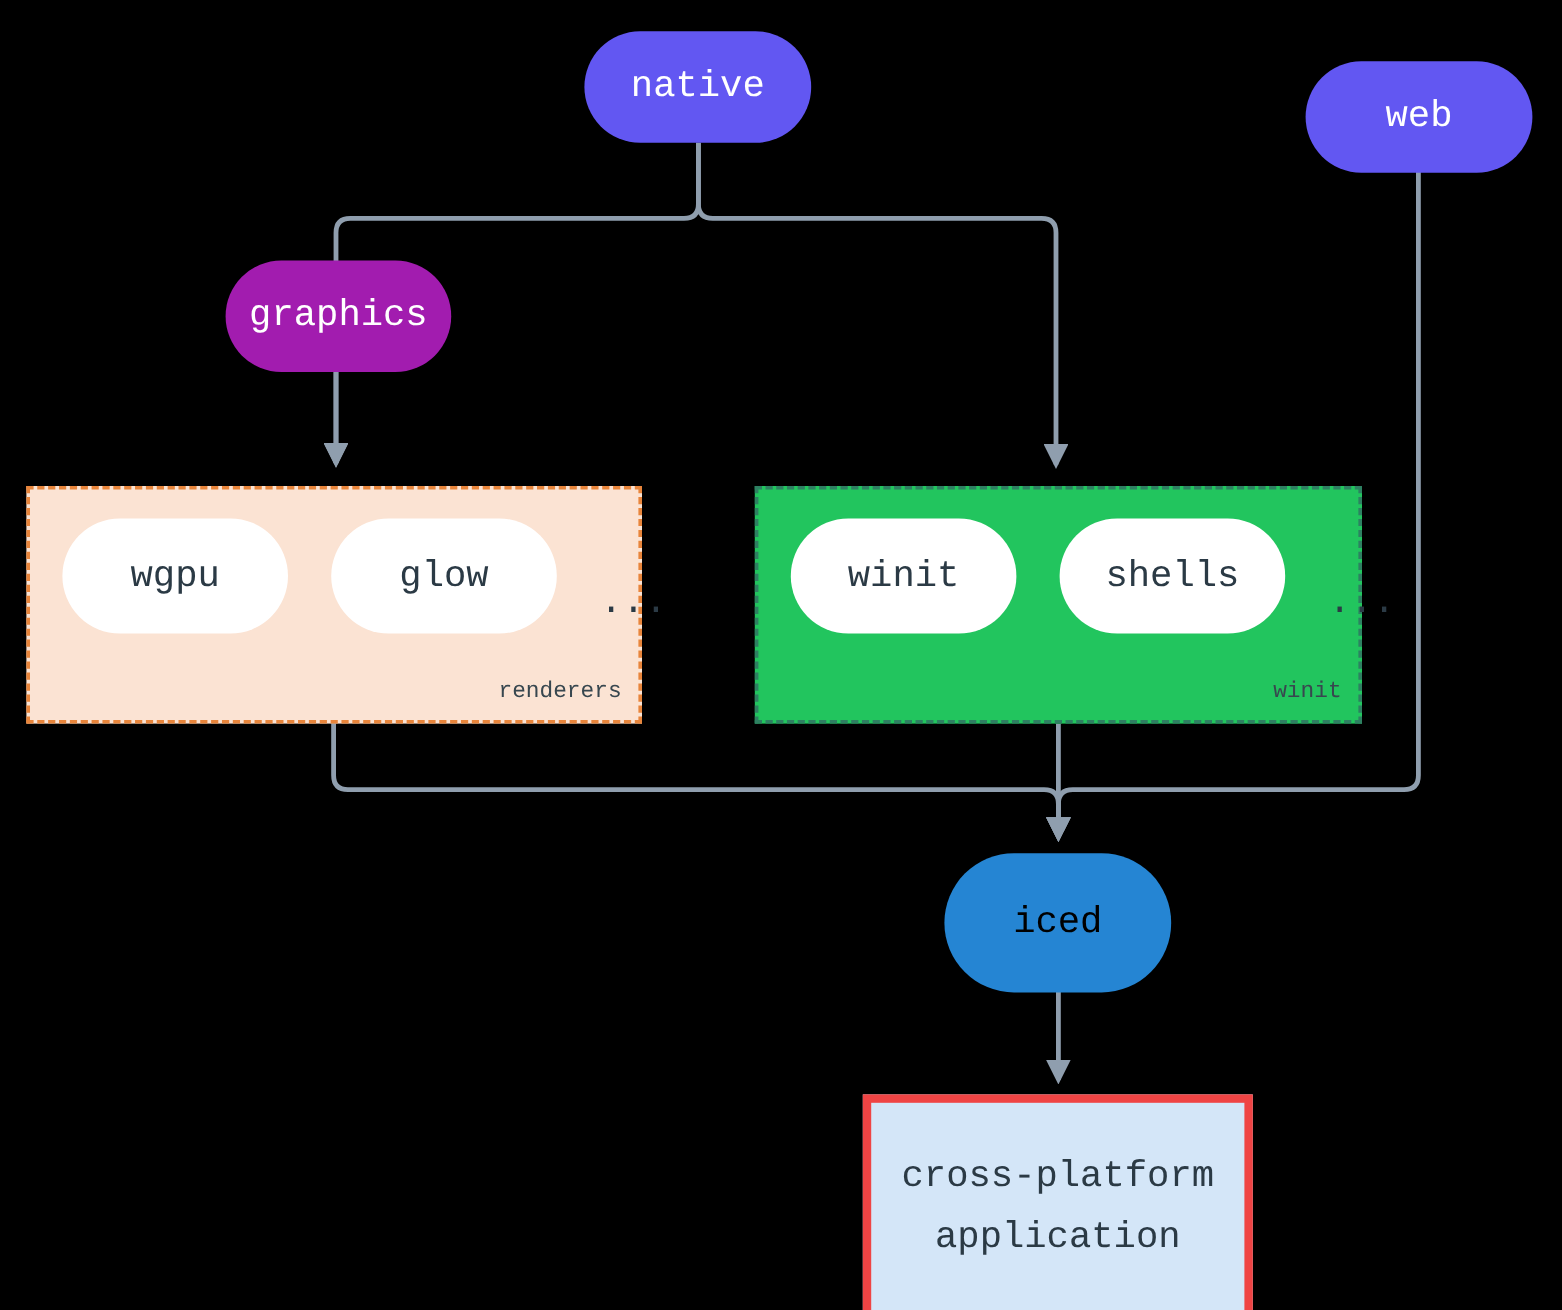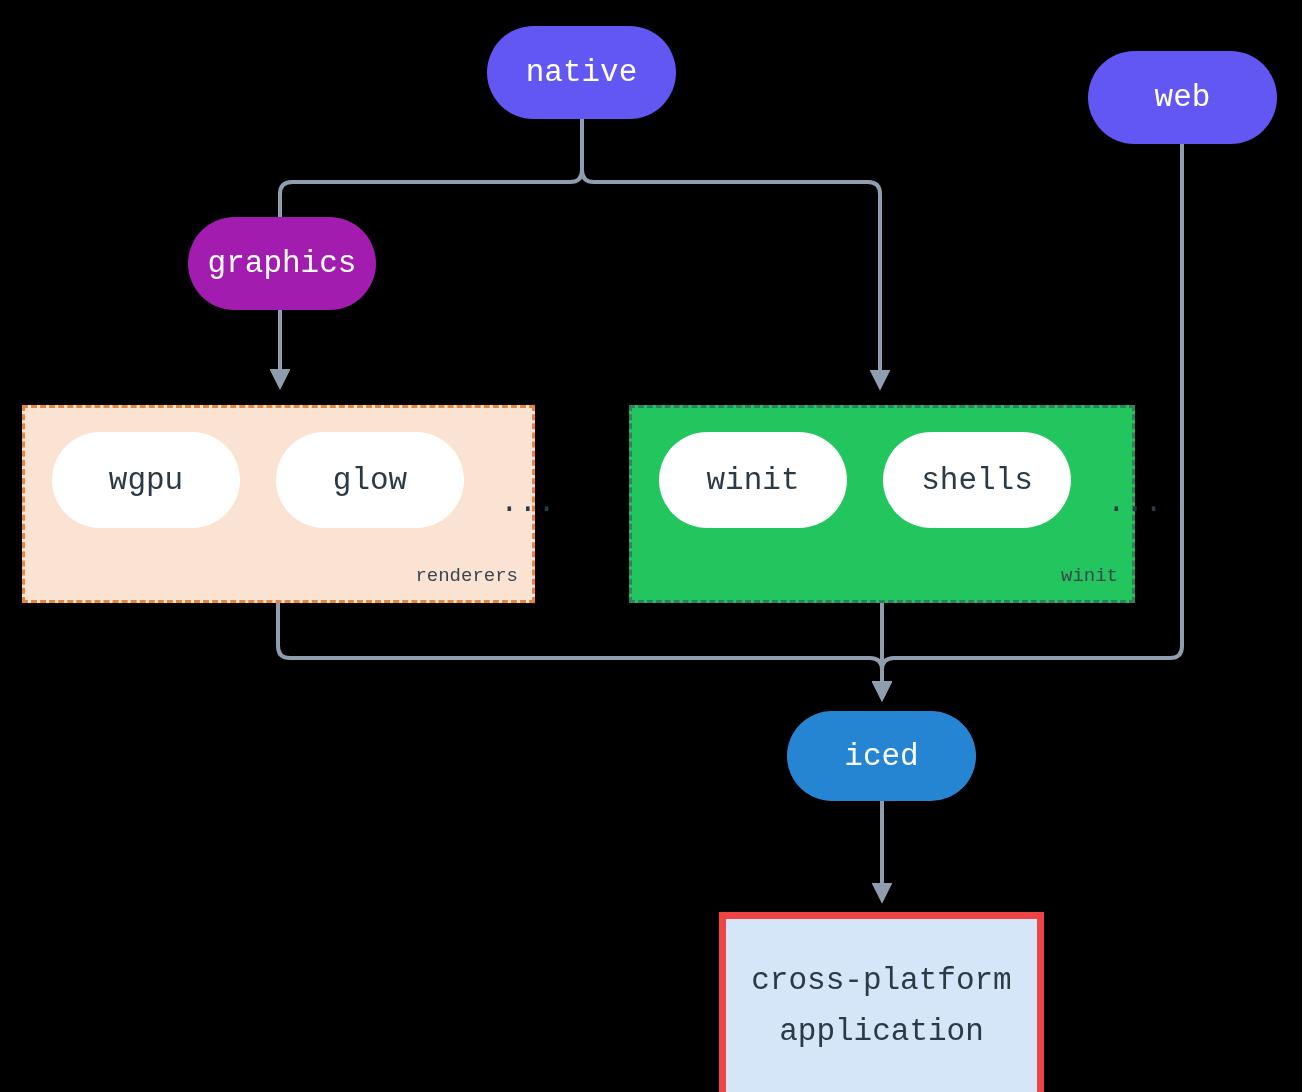--- a/index.html
+++ b/index.html
@@ -60,23 +60,23 @@
     width: 188px;
     height: 93px;
     background: #a21caf;
     color: #ffffff;
     font-size: 31px;
   }
   .pill-iced {
     left: 787px;
     top: 711px;
     width: 189px;
-    height: 90px;
+    height: 116px;
     background: #2585d3;
-    color: #ffffff;
+    color: #000000;
     font-size: 31px;
   }
   
   .group {
     position: absolute;
     box-sizing: border-box;
   }
   .group-renderers {
     left: 22px;
     top: 405px;

